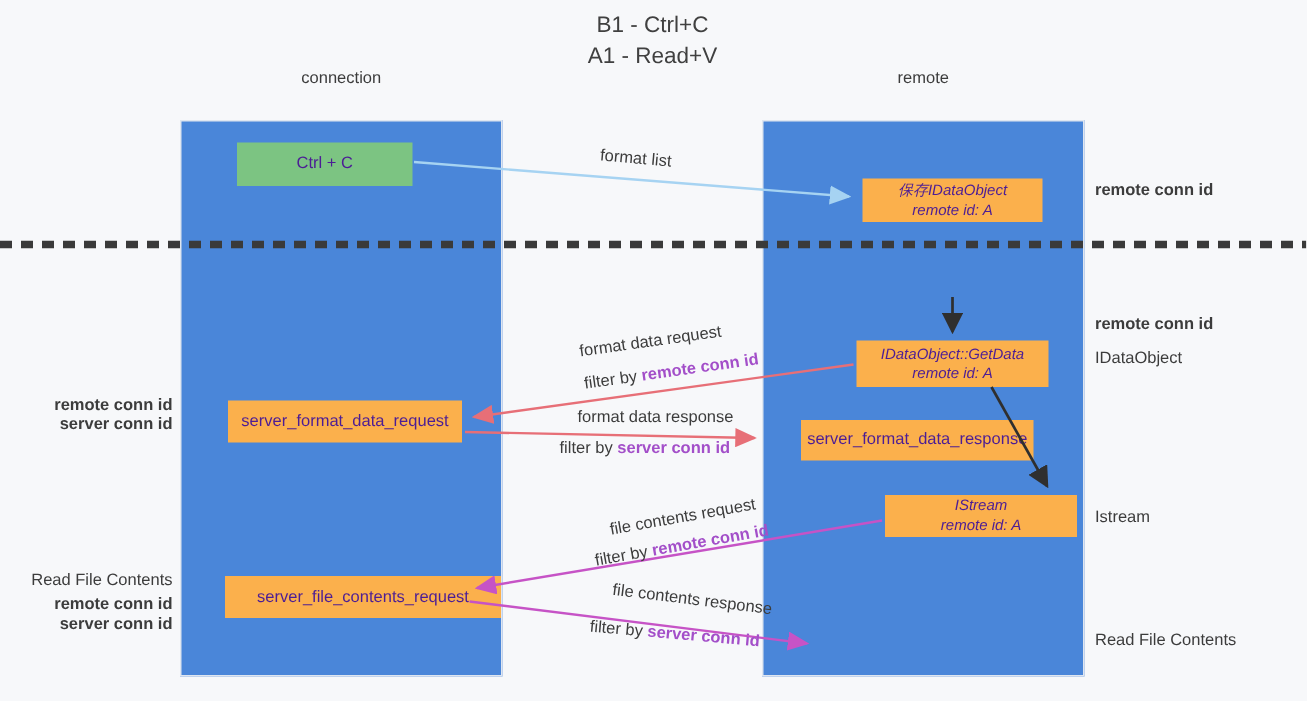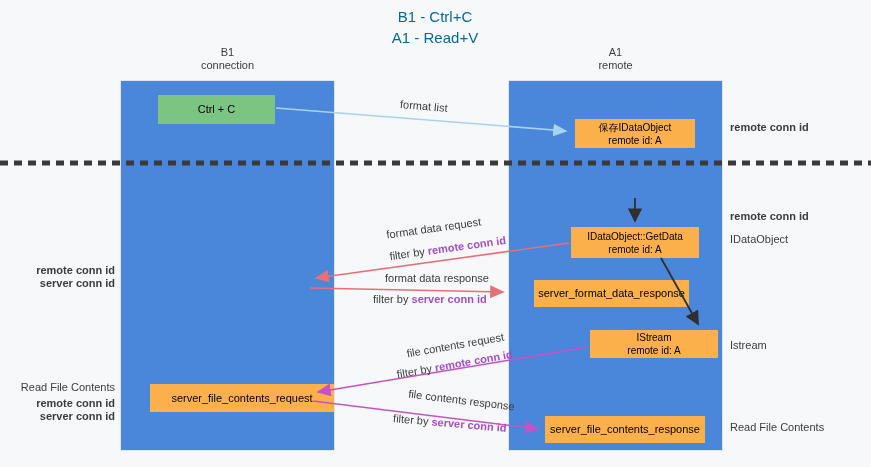--- a/index.html
+++ b/index.html
@@ -9,40 +9,40 @@
     background:#f7f8fa;
   }
   .canvas {
     position:relative;
     width:871px; height:467px;
     background:#f7f8fa;
     overflow:hidden;
   }
   .title {
     position:absolute; left:295px; top:6px; width:280px;
-    text-align:center; color:#0369a1;
+    text-align:center; color:#404040;
     font-size:15px; line-height:21px;
   }
   .lane-header {
     position:absolute; width:215px; text-align:center;
     color:#3c3c3c; font-size:11px; line-height:13px; top:46px;
   }
   .lane {
     position:absolute; top:80px; width:215px; height:371px;
     background:#4a86d9; border:1px solid #dfe6f0;
   }
   .node {
     position:absolute; display:flex; flex-direction:column;
     align-items:center; justify-content:center;
-    color:#000000; text-align:center;
+    color:#4c1d95; text-align:center;
   }
   .node.green { background:#7cc482; }
   .node.orange { background:#fbb04c; }
   .node .l1 { font-size:11px; line-height:13px; }
-  .node.two .l1, .node.two .l2 { font-size:10px; line-height:13px; }
+  .node.two .l1, .node.two .l2 { font-size:10px; line-height:13px;font-style:italic; }
   .edge-label {
     position:absolute; white-space:nowrap;
     font-size:11px; color:#3c3c3c;
   }
   .edge-label .key { font-weight:bold; }
   .purple { color:#a34fc9; font-weight:bold; }
   .greenword { color:#66bb6a; font-weight:bold; }
   .side-label { position:absolute; font-size:11px; color:#3c3c3c; white-space:nowrap; }
   .side-left { left:10px; width:105px; text-align:right; }
   .rot-n8  { transform:rotate(-8deg); }
@@ -58,25 +58,23 @@
 <body>
 
 <div class="canvas">
 
   <div class="title">
     <div>B1 - Ctrl+C</div>
     <div>A1 - Read+V</div>
   </div>
 
   <div class="lane-header" style="left:120px;">
-    <div>B1</div>
     <div>connection</div>
   </div>
   <div class="lane-header" style="left:508px;">
-    <div>A1</div>
     <div>remote</div>
   </div>
 
   <div class="lane" style="left:120px;"></div>
   <div class="lane" style="left:508px;"></div>
 
   <div class="node green" style="left:158px; top:95px; width:117px; height:29px;">
     <div class="l1">Ctrl + C</div>
   </div>
 
@@ -84,37 +82,37 @@
     <div class="l1">保存IDataObject</div>
     <div class="l2">remote id: A</div>
   </div>
 
 
   <div class="node orange two" style="left:571px; top:227px; width:128px; height:31px;">
     <div class="l1">IDataObject::GetData</div>
     <div class="l2">remote id: A</div>
   </div>
 
+  <div class="node orange" style="left:152px; top:267px; width:156px; height:28px;">
+    <div class="l1">server_format_data_request</div>
+  </div>
 
   <div class="node orange" style="left:510px; top:280px; width:155px; height:27px;margin-left:24px;">
     <div class="l1">server_format_data_response</div>
   </div>
 
   <div class="node orange two" style="left:590px; top:330px; width:128px; height:28px;">
     <div class="l1">IStream</div>
     <div class="l2">remote id: A</div>
   </div>
 
   <div class="node orange" style="left:150px; top:384px; width:184px; height:28px;">
     <div class="l1">server_file_contents_request</div>
   </div>
 
-  <div class="node orange" style="left:545px; top:416px; width:160px; height:27px;">
-    <div class="l1">server_file_contents_response</div>
-  </div>
 
   <svg class="overlay">
     <defs>
       <marker id="mLight" markerWidth="9" markerHeight="8" refX="8" refY="4" orient="auto">
         <path d="M0,0 L9,4 L0,8 z" fill="#a6d3f2"></path>
       </marker>
       <marker id="mRed" markerWidth="9" markerHeight="8" refX="8" refY="4" orient="auto">
         <path d="M0,0 L9,4 L0,8 z" fill="#e76f77"></path>
       </marker>
       <marker id="mMag" markerWidth="9" markerHeight="8" refX="8" refY="4" orient="auto">

